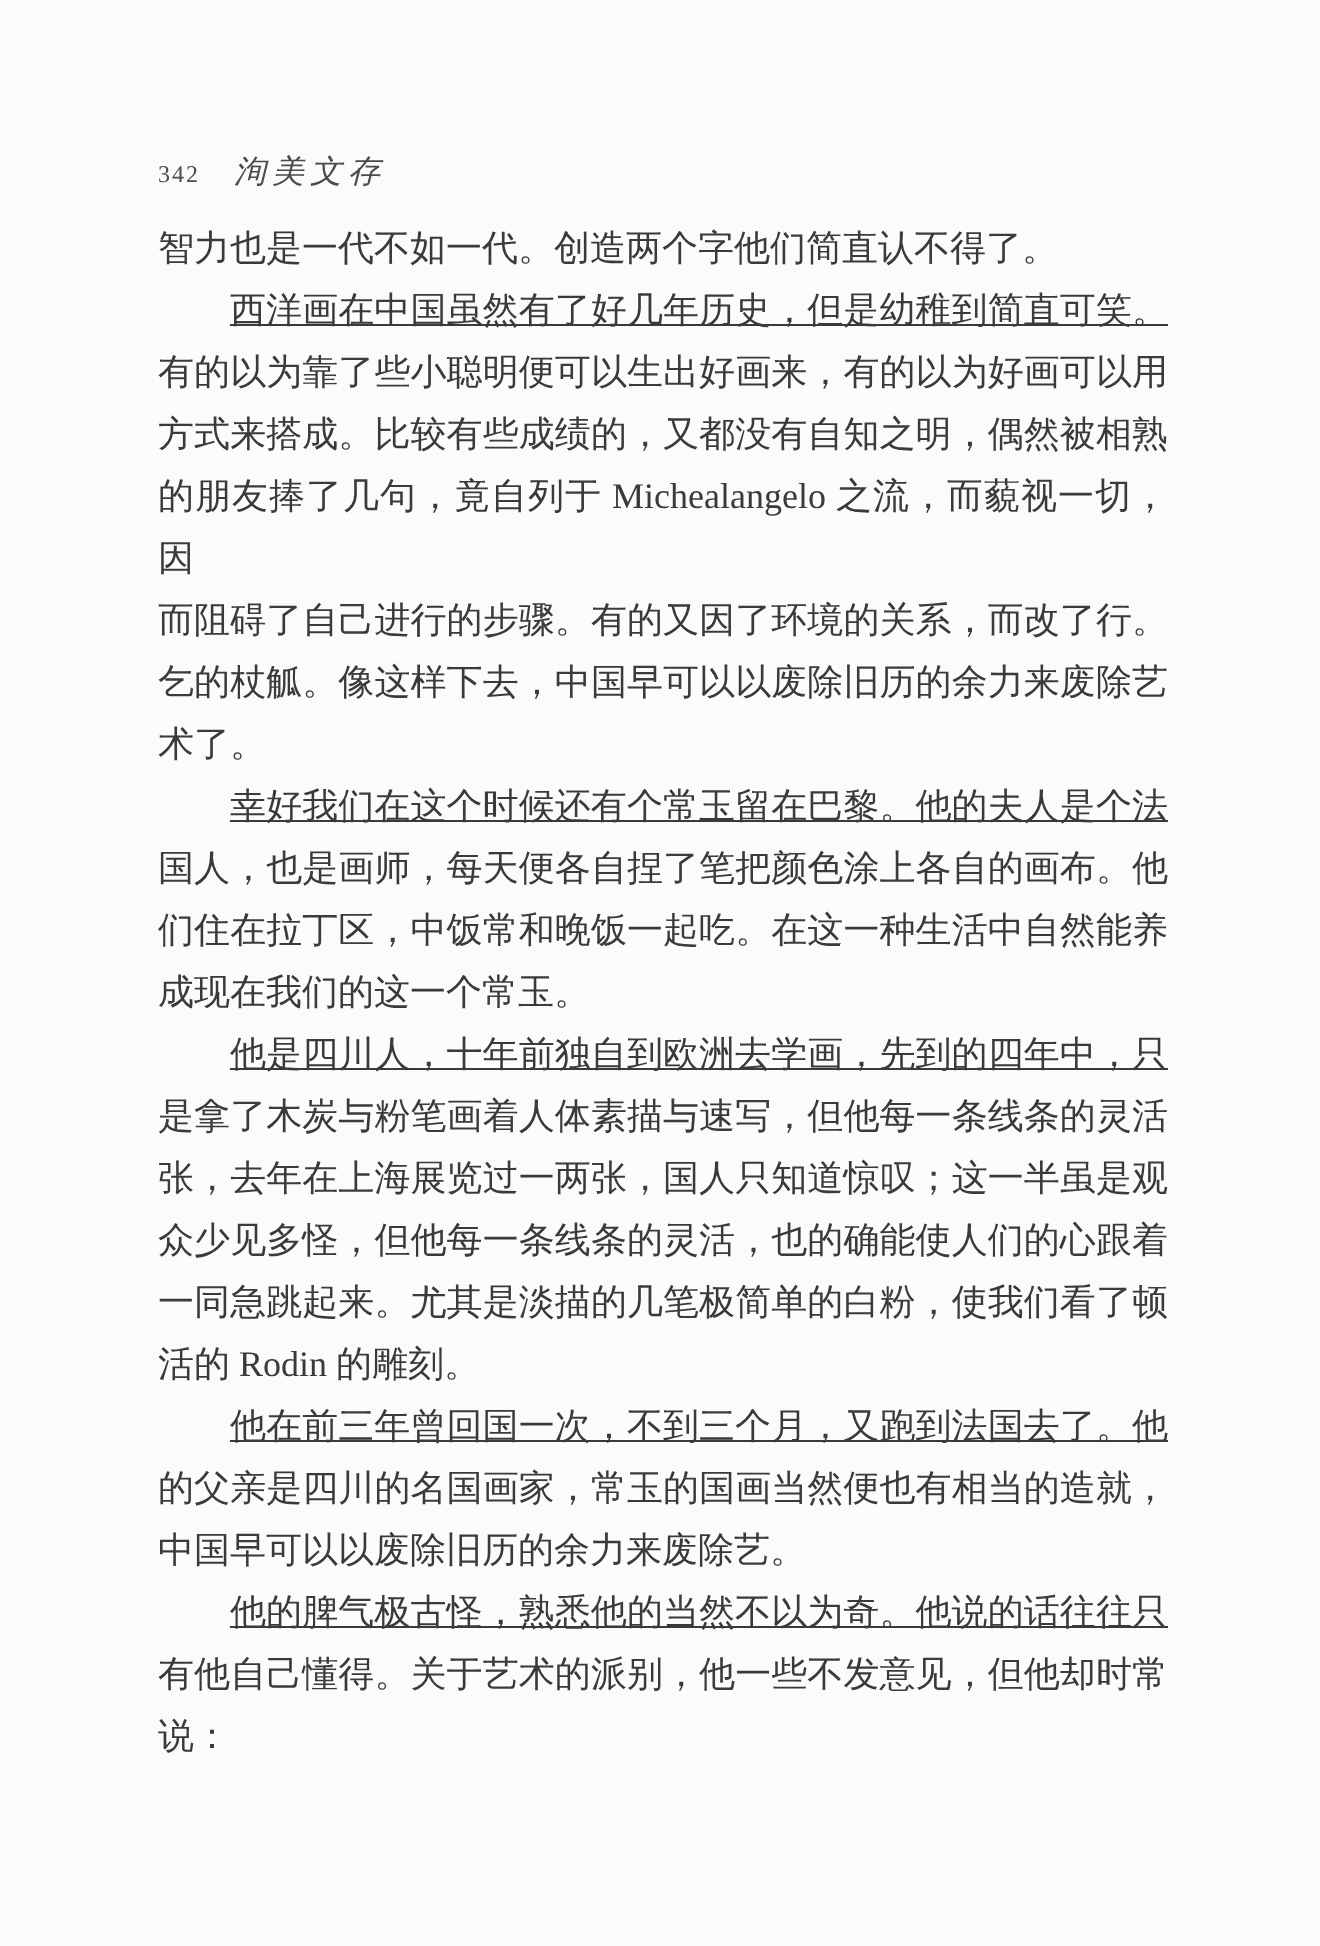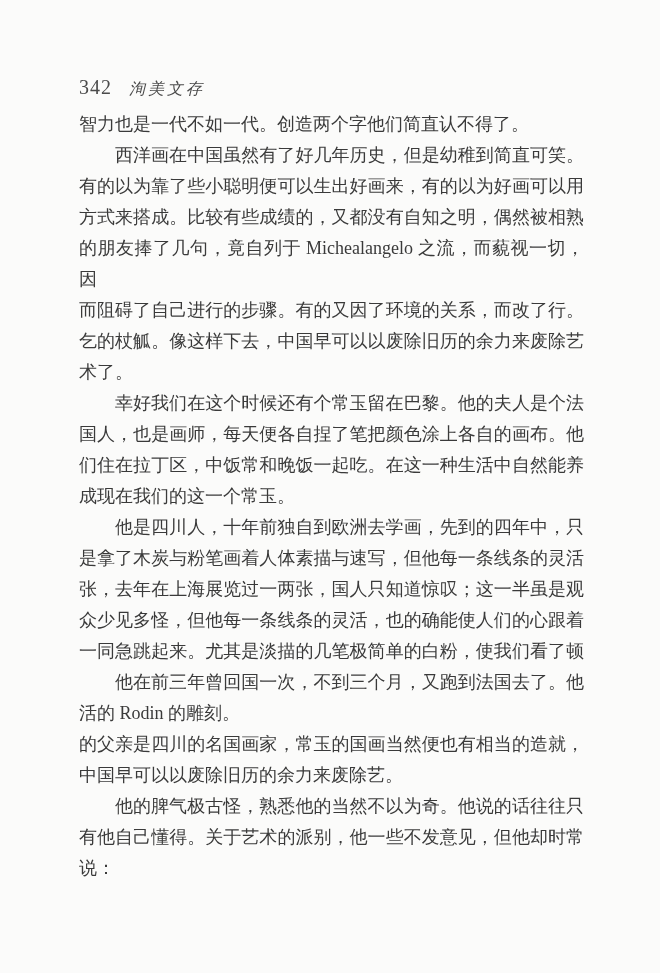--- a/index.html
+++ b/index.html
@@ -23,21 +23,21 @@
   .running-header {
     position: absolute;
     left: 79px;
     top: 76px;
     font-size: 16px;
     color: #4b4b4b;
     white-space: nowrap;
   }
   .page-number {
     display: inline-block;
-    font-size: 20px;
+    font-size: 12px;
     letter-spacing: 1px;
   }
   .book-title {
     display: inline-block;
     margin-left: 17px;
     font-style: italic;
     font-size: 16px;
     letter-spacing: 3px;
   }
   .text-body {
@@ -49,20 +49,21 @@
     line-height: 31px;
     color: #3a3a3a;
   }
   .line {
     text-align: justify;
     text-align-last: justify;
     white-space: normal;
   }
   .line.indent {
     text-indent: 2em;
+    text-decoration: underline;
   }
   .line.para-end {
     text-align-last: left;
   }
 </style>
 </head>
 <body>
 
 <div class="page">
   <div class="running-header">
@@ -81,21 +82,21 @@
       <div class="line para-end">术了。</div>
       <div class="line indent">幸好我们在这个时候还有个常玉留在巴黎。他的夫人是个法</div>
       <div class="line">国人，也是画师，每天便各自捏了笔把颜色涂上各自的画布。他</div>
       <div class="line">们住在拉丁区，中饭常和晚饭一起吃。在这一种生活中自然能养</div>
       <div class="line para-end">成现在我们的这一个常玉。</div>
       <div class="line indent">他是四川人，十年前独自到欧洲去学画，先到的四年中，只</div>
       <div class="line">是拿了木炭与粉笔画着人体素描与速写，但他每一条线条的灵活</div>
       <div class="line">张，去年在上海展览过一两张，国人只知道惊叹；这一半虽是观</div>
       <div class="line">众少见多怪，但他每一条线条的灵活，也的确能使人们的心跟着</div>
       <div class="line">一同急跳起来。尤其是淡描的几笔极简单的白粉，使我们看了顿</div>
+      <div class="line para-end">活的 Rodin 的雕刻。</div>
       <div class="line indent">他在前三年曾回国一次，不到三个月，又跑到法国去了。他</div>
-      <div class="line para-end">活的 Rodin 的雕刻。</div>
       <div class="line">的父亲是四川的名国画家，常玉的国画当然便也有相当的造就，</div>
       <div class="line para-end">中国早可以以废除旧历的余力来废除艺。</div>
       <div class="line indent">他的脾气极古怪，熟悉他的当然不以为奇。他说的话往往只</div>
       <div class="line">有他自己懂得。关于艺术的派别，他一些不发意见，但他却时常</div>
       <div class="line para-end">说：</div>
     </div>
 </div>
 
 </body></html>

